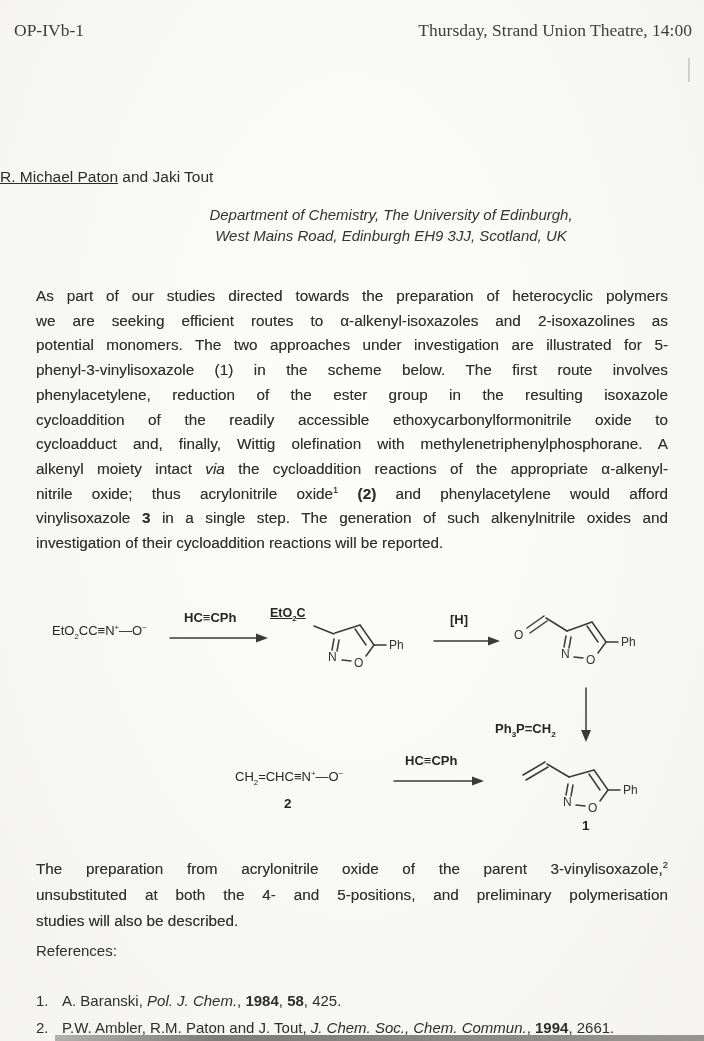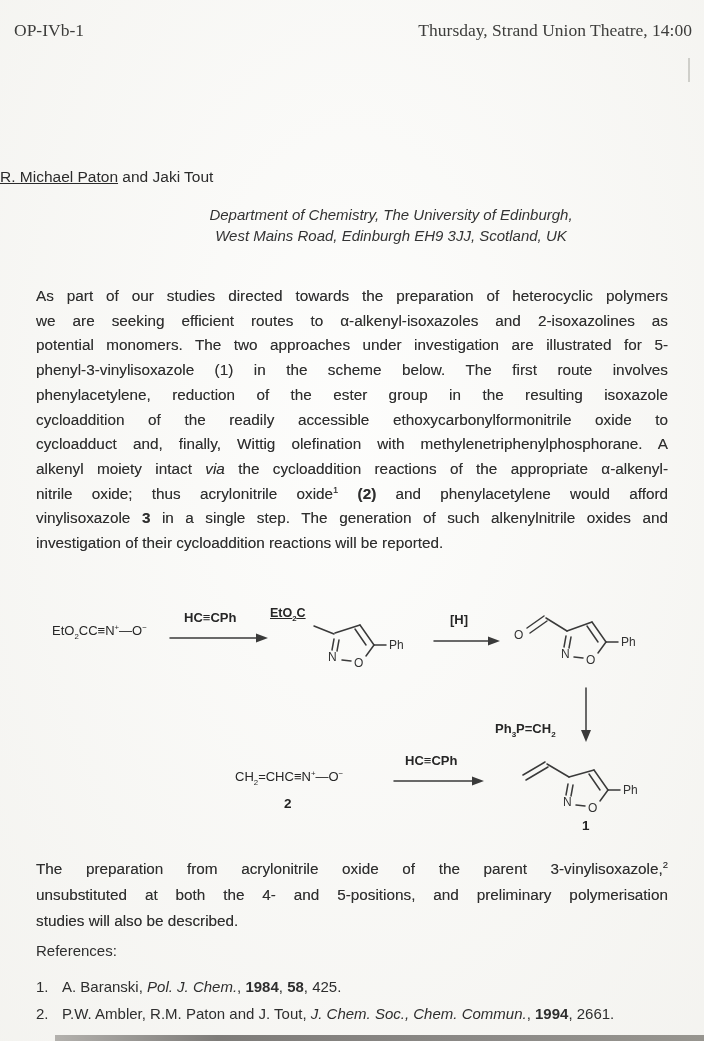--- a/index.html
+++ b/index.html
@@ -39,21 +39,21 @@
   .alabel{position:absolute;font-size:13px;font-weight:bold;color:#262626;white-space:nowrap;}
   .molwrap{position:absolute;}
   .molwrap svg{position:absolute;left:0;top:0;}
   .mol-sub{position:absolute;font-size:12.5px;font-weight:bold;color:#262626;white-space:nowrap;}
   .cnum{position:absolute;font-size:13.5px;font-weight:bold;color:#222;}
   svg line, svg path{stroke:#3a3a3a;stroke-width:1.5;fill:none;stroke-linecap:round;}
   svg polygon{fill:#3a3a3a;stroke:none;}
   svg text{font-family:"Liberation Sans", sans-serif;font-size:12px;fill:#333;}
   
   .refs{position:absolute;left:36px;top:942px;width:640px;font-size:15px;color:#2e2e2e;}
-  .refs .rh{margin-bottom:14px;}
+  .refs .rh{margin-bottom:28px;}
   .ref-row{display:flex;line-height:27px;}
   .ref-num{width:26px;flex:0 0 26px;}
   
   .scanbar{position:absolute;left:55px;top:1035px;width:649px;height:6px;
            background:linear-gradient(to right,#b3b1ad,#7e7c79 25%,#8d8b88 70%,#97958f);}
   .scanmark{position:absolute;left:688px;top:58px;width:2px;height:24px;background:#cfcfca;}
 </style>
 </head>
 <body>
 

